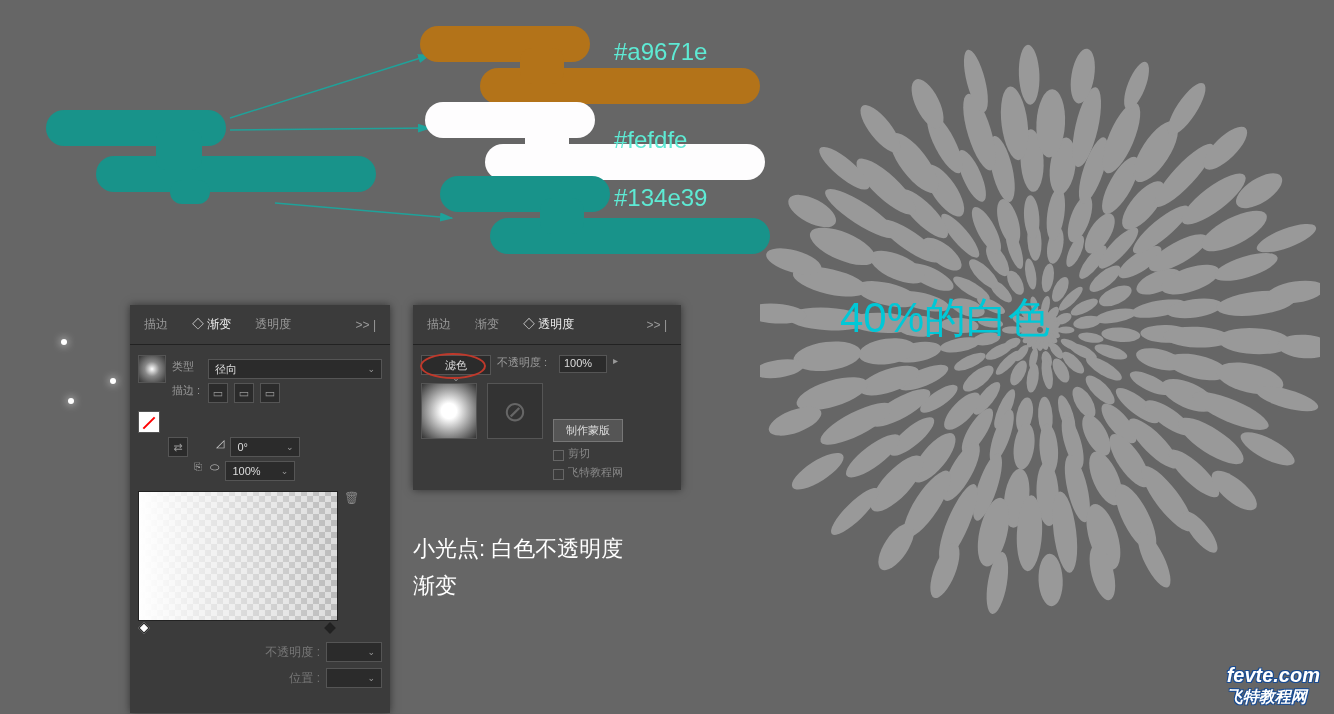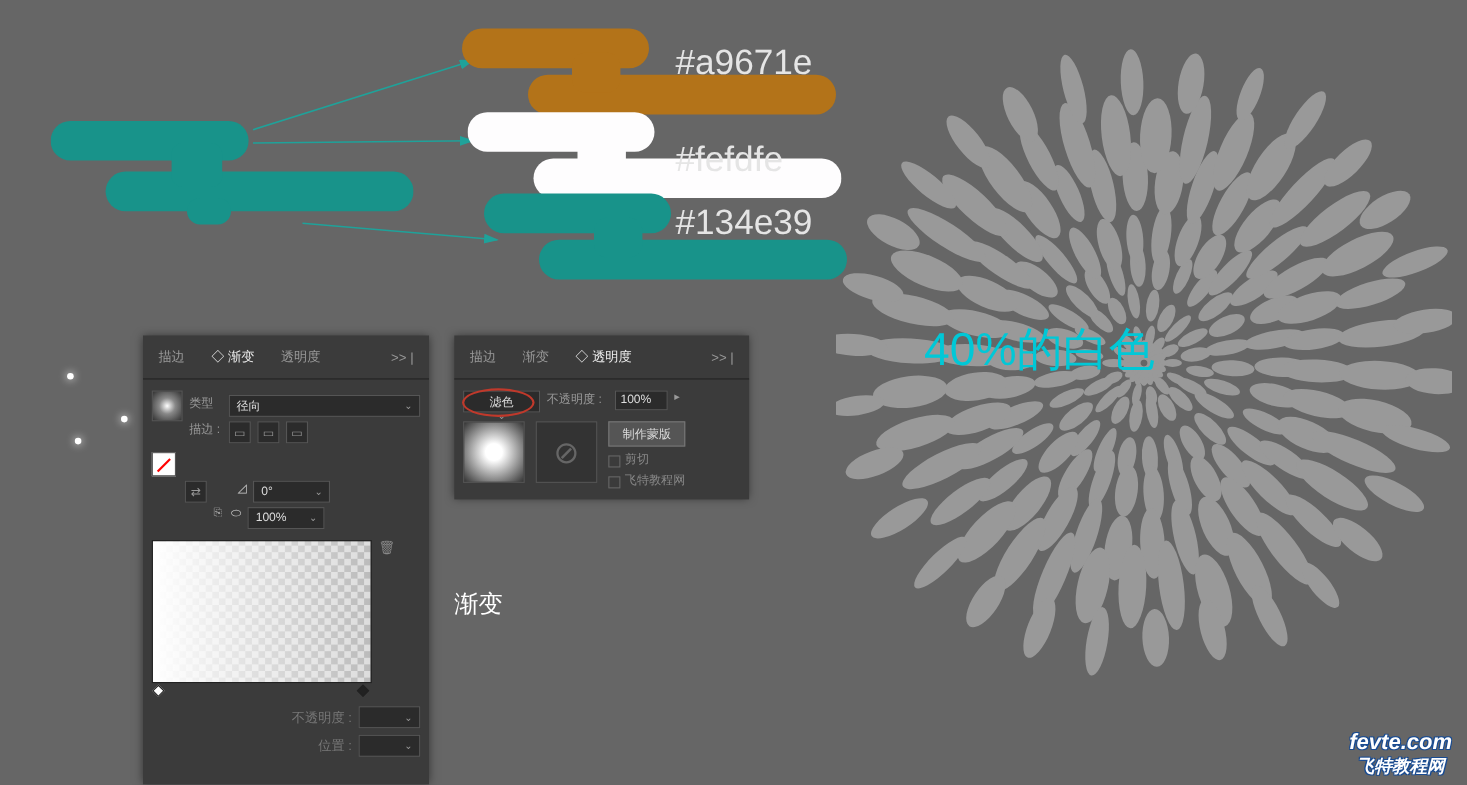--- a/index.html
+++ b/index.html
@@ -6,22 +6,22 @@
   body {
     width: 1334px;
     height: 714px;
     background: #666666;
     position: relative;
     font-family: "Microsoft YaHei", Arial, sans-serif;
     overflow: hidden;
   }
   .color-label {
     position: absolute;
-    color: #e5e5e5;
-    font-size: 32px;
+    color: #5eead4;
+    font-size: 24px;
   }
   
   .panel {
     position: absolute;
     background: #3b3b3b;
     color: #cccccc;
     font-size: 12px;
     box-shadow: 0 0 8px rgba(0,0,0,.5);
   }
   .panel-tabs {
@@ -186,20 +186,21 @@
     justify-content: center;
     color: #666;
     font-size: 28px;
     background: #333;
   }
   .stack-col {
     display: flex;
     flex-direction: column;
     gap: 4px;
     font-size: 11px;
+    margin-top: 36px;
   }
   .stack-col .btn {
     background: #555;
     color: #ddd;
     border: 1px solid #777;
     padding: 3px 10px;
     font-size: 11px;
   }
   .checkbox-row {
     display: flex;
@@ -236,21 +237,21 @@
     top: 290px;
     color: #00c8d7;
     font-size: 42px;
     font-weight: 400;
   }
   
   .watermark {
     position: absolute;
     right: 14px;
     bottom: 6px;
-    text-align: center;
+    text-align: left;
     font-weight: bold;
     font-style: italic;
   }
   .watermark .line1 {
     font-size: 20px;
     color: #fff;
     text-shadow: 1px 1px 0 #184b92, -1px -1px 0 #184b92, 1px -1px 0 #184b92, -1px 1px 0 #184b92;
   }
   .watermark .line2 {
     font-size: 16px;
@@ -440,20 +441,21 @@
             <span>飞特教程网</span>
         </div>
       </div>
     </div>
   </div>
 </div>
 
 <div class="ellipse-highlight"></div>
 
 <div class="desc-text">
+  <div>小光点: 白色不透明度</div>
   <div>渐变</div>
 </div>
 
 <div class="flower">
   <svg width="560" height="640" viewBox="0 0 560 640">
     <g fill="#999999" id="petals">
         <ellipse cx="306" cy="320" rx="8.5" ry="3.6" transform="rotate(0 306 320)"></ellipse>
         <ellipse cx="310.0685053420148" cy="334.4802289981929" rx="10.25" ry="4.05" transform="rotate(25.714285714285715 310.0685053420148 334.4802289981929)"></ellipse>
         <ellipse cx="296.4961344089276" cy="340.68549827354826" rx="9.5" ry="4.5" transform="rotate(51.42857142857143 296.4961344089276 340.68549827354826)"></ellipse>
         <ellipse cx="286.7792739769966" cy="349.7019399792713" rx="8.75" ry="4.95" transform="rotate(77.14285714285715 286.7792739769966 349.7019399792713)"></ellipse>

